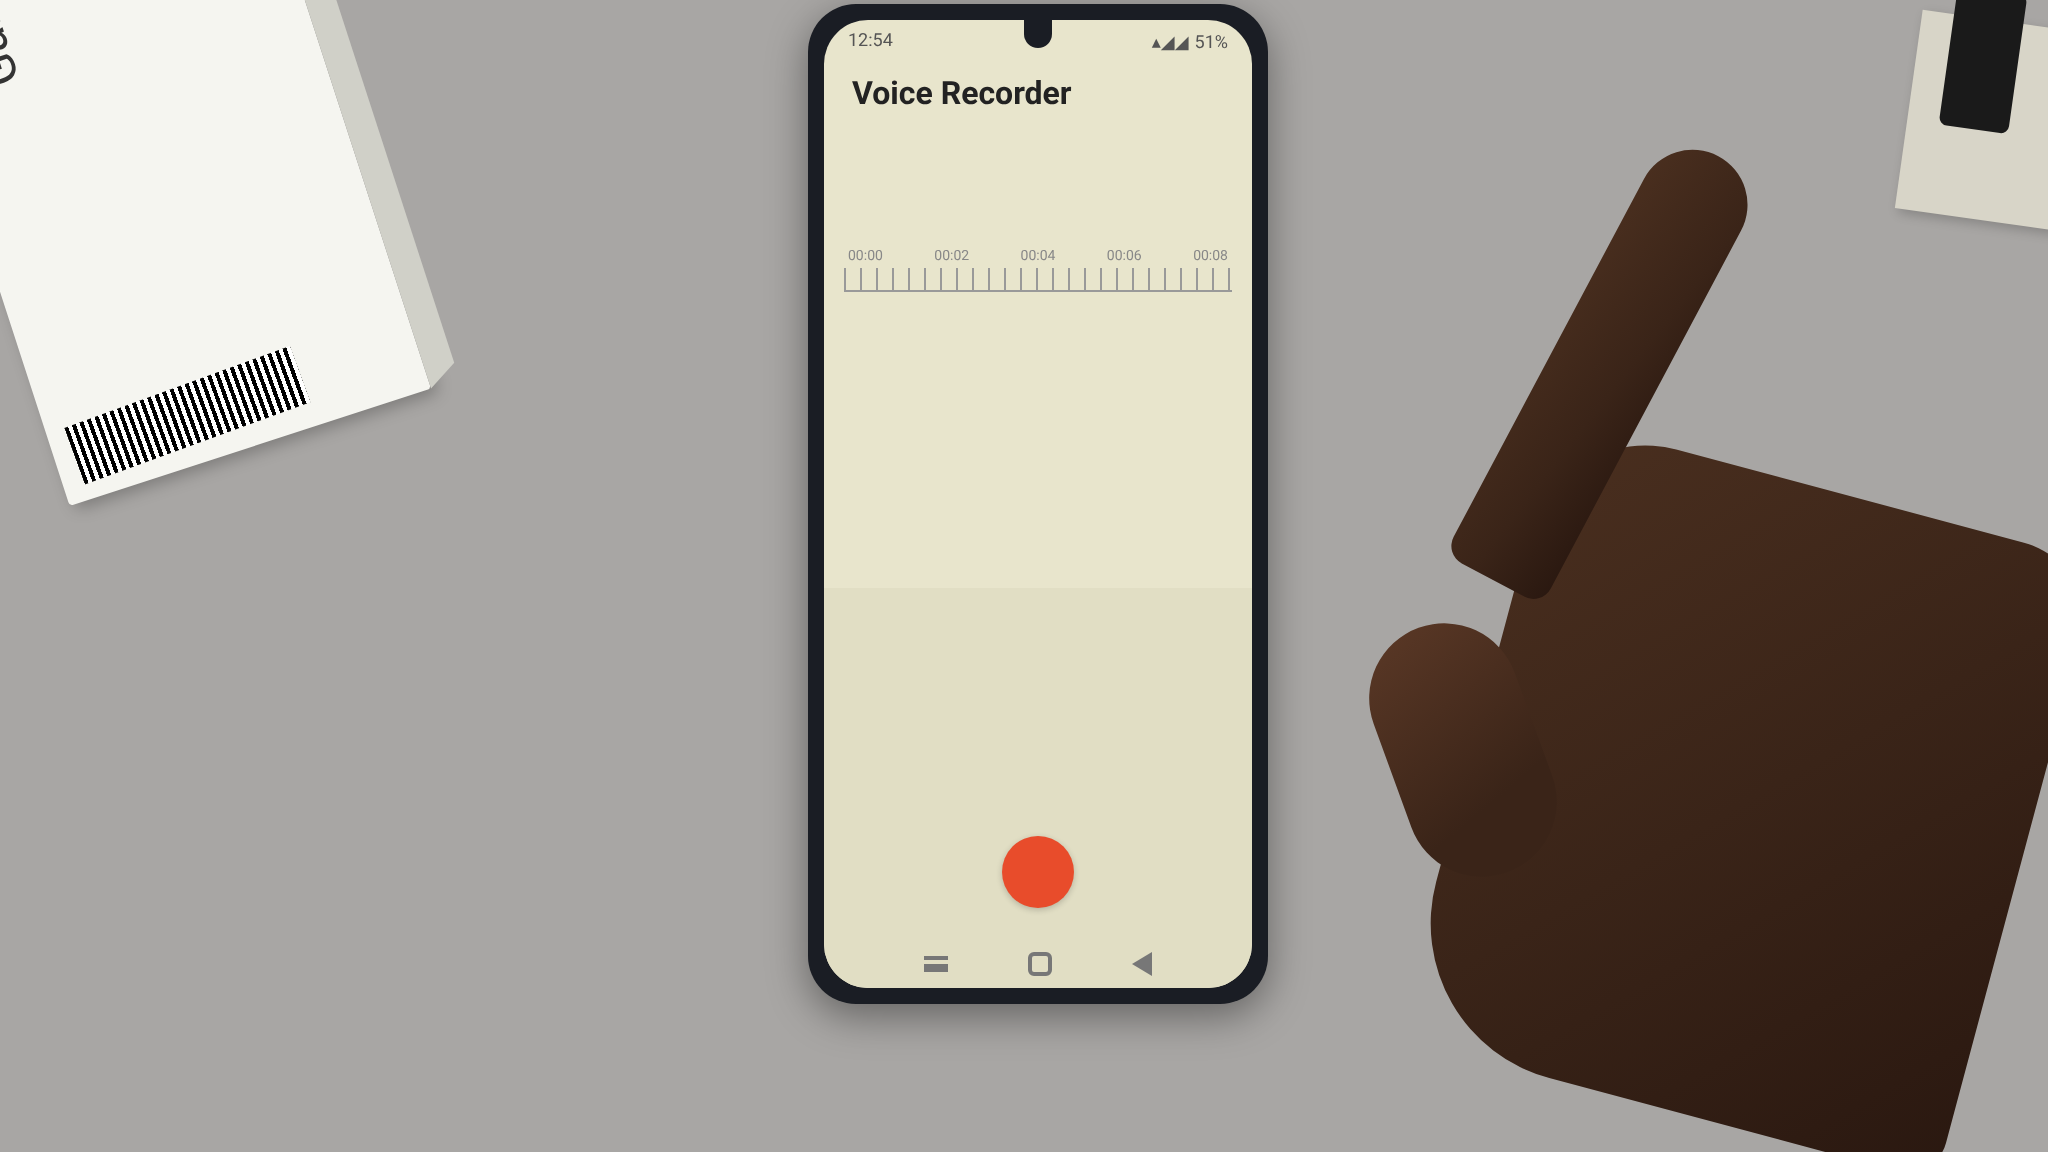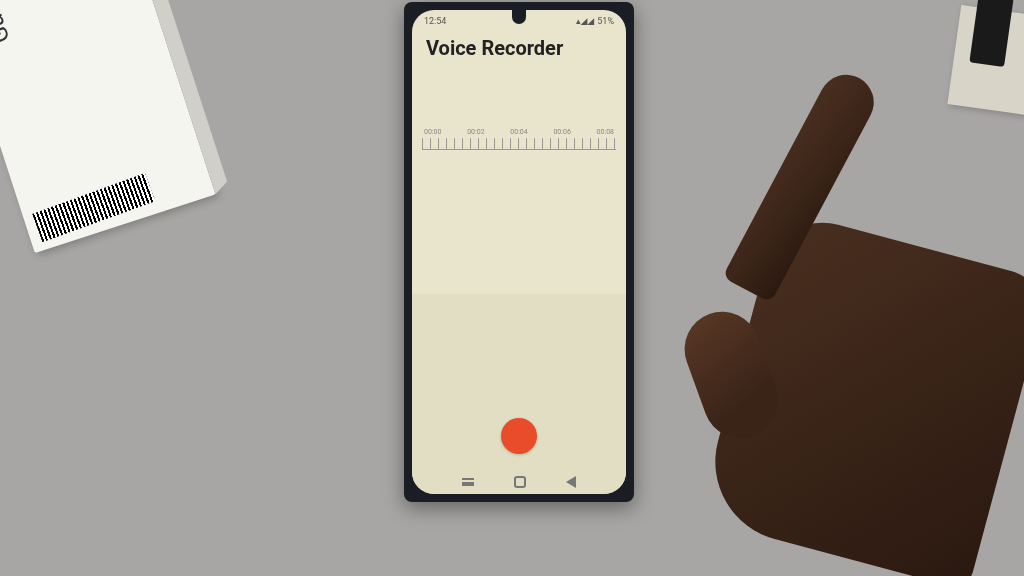--- a/index.html
+++ b/index.html
@@ -55,21 +55,21 @@
     }
     
     
     .phone {
       position: absolute;
       left: 404px;
       top: 2px;
       width: 230px;
       height: 500px;
       background: #1a1d24;
-      border-radius: 8px;
+      border-radius: 24px;
       box-shadow: 0 6px 20px rgba(0,0,0,0.4);
       padding: 8px;
     }
     .screen {
       width: 100%;
       height: 100%;
       background: #e8e5cc;
       border-radius: 22px;
       position: relative;
       overflow: hidden;
@@ -100,21 +100,21 @@
     }
     
     
     .app-header {
       padding: 8px 14px;
       display: flex;
       justify-content: space-between;
       align-items: center;
     }
     .app-title {
-      font-size: 20px;
+      font-size: 16px;
       font-weight: 700;
       color: #222;
     }
     
     
     .dropdown {
       position: absolute;
       right: 8px;
       top: 24px;
       background: #f2f0e0;

